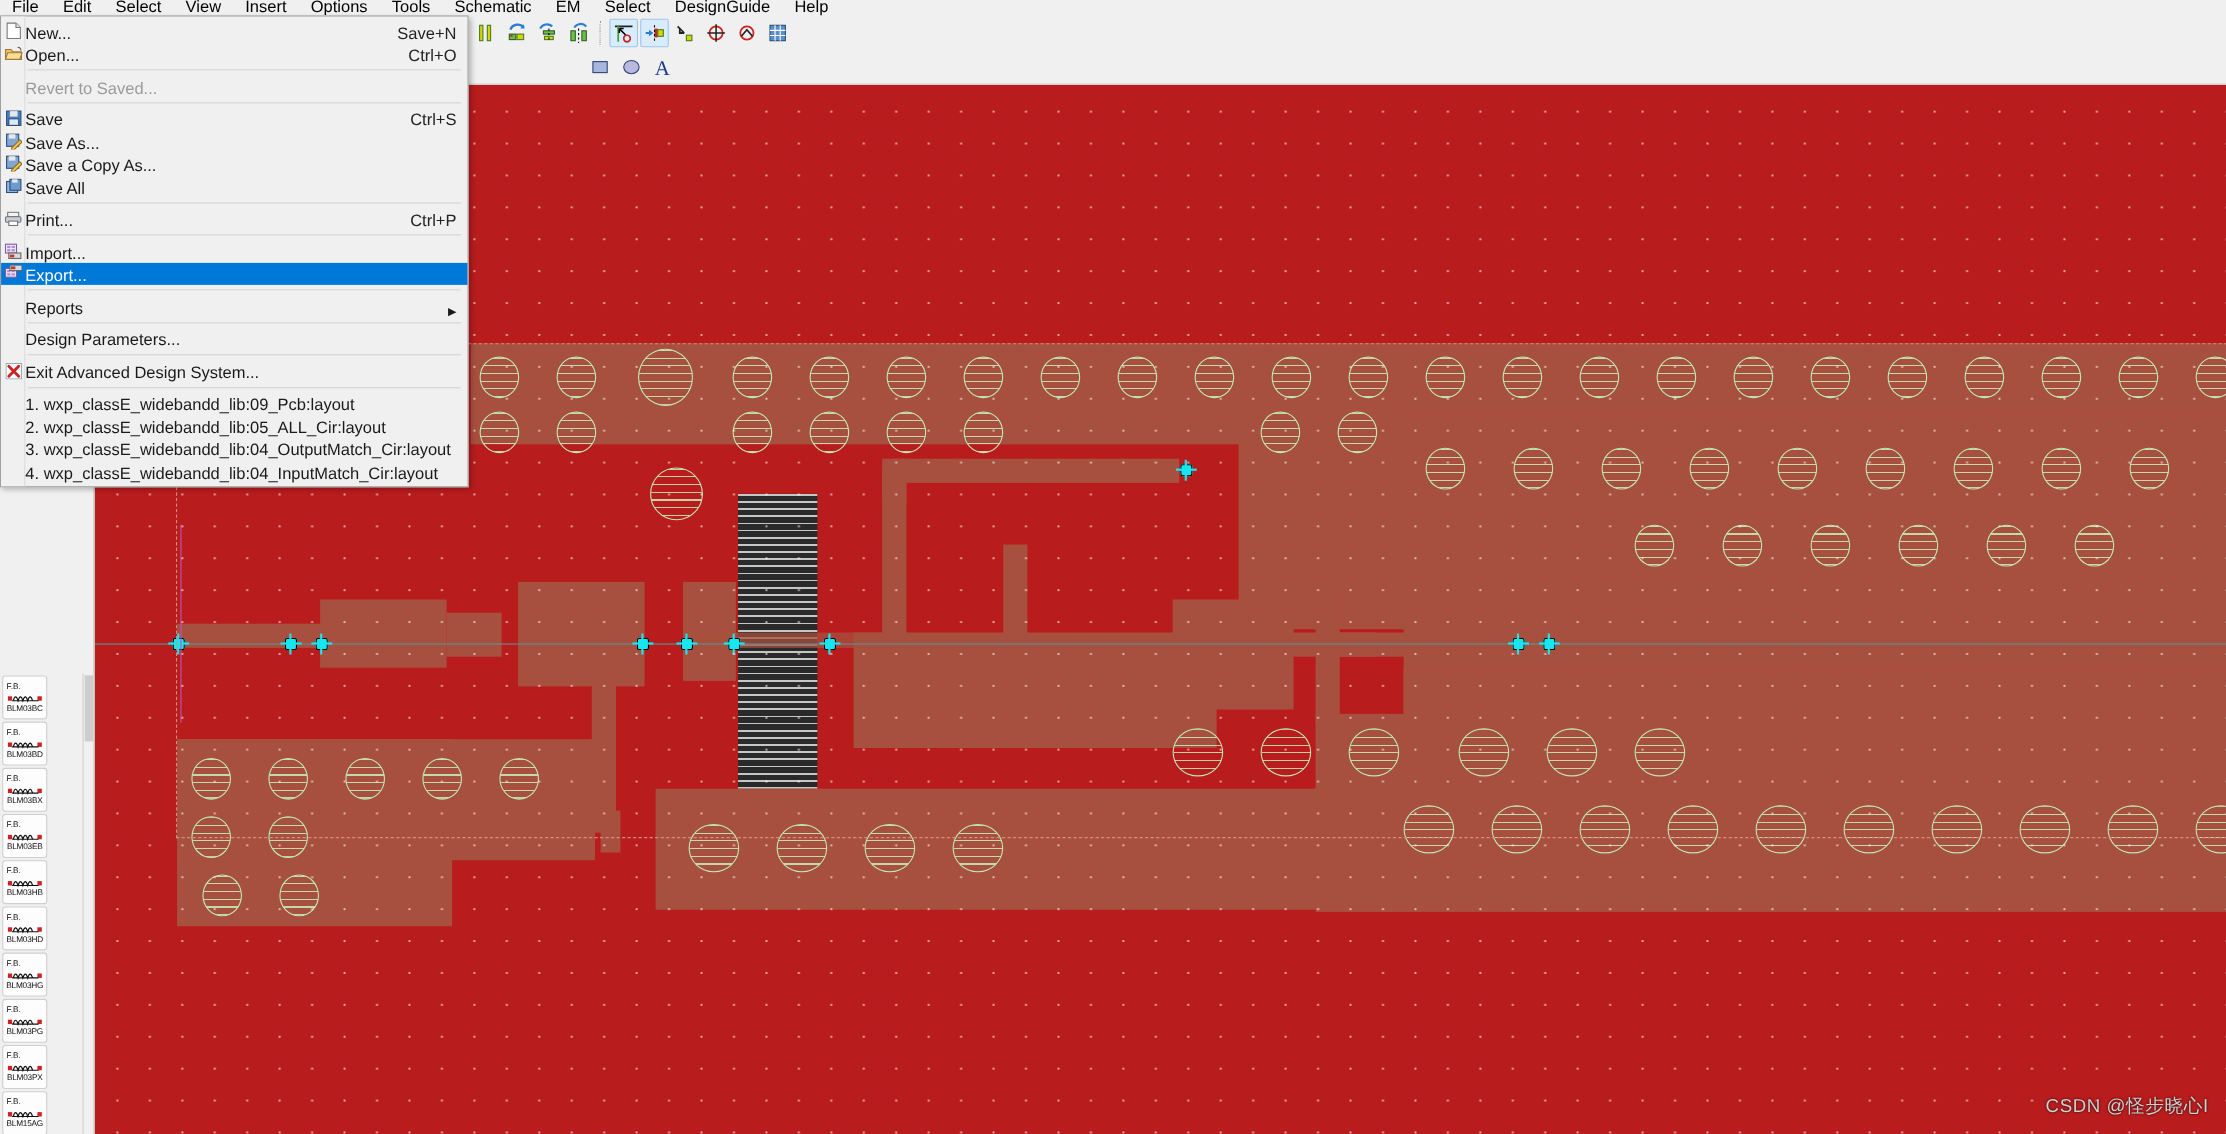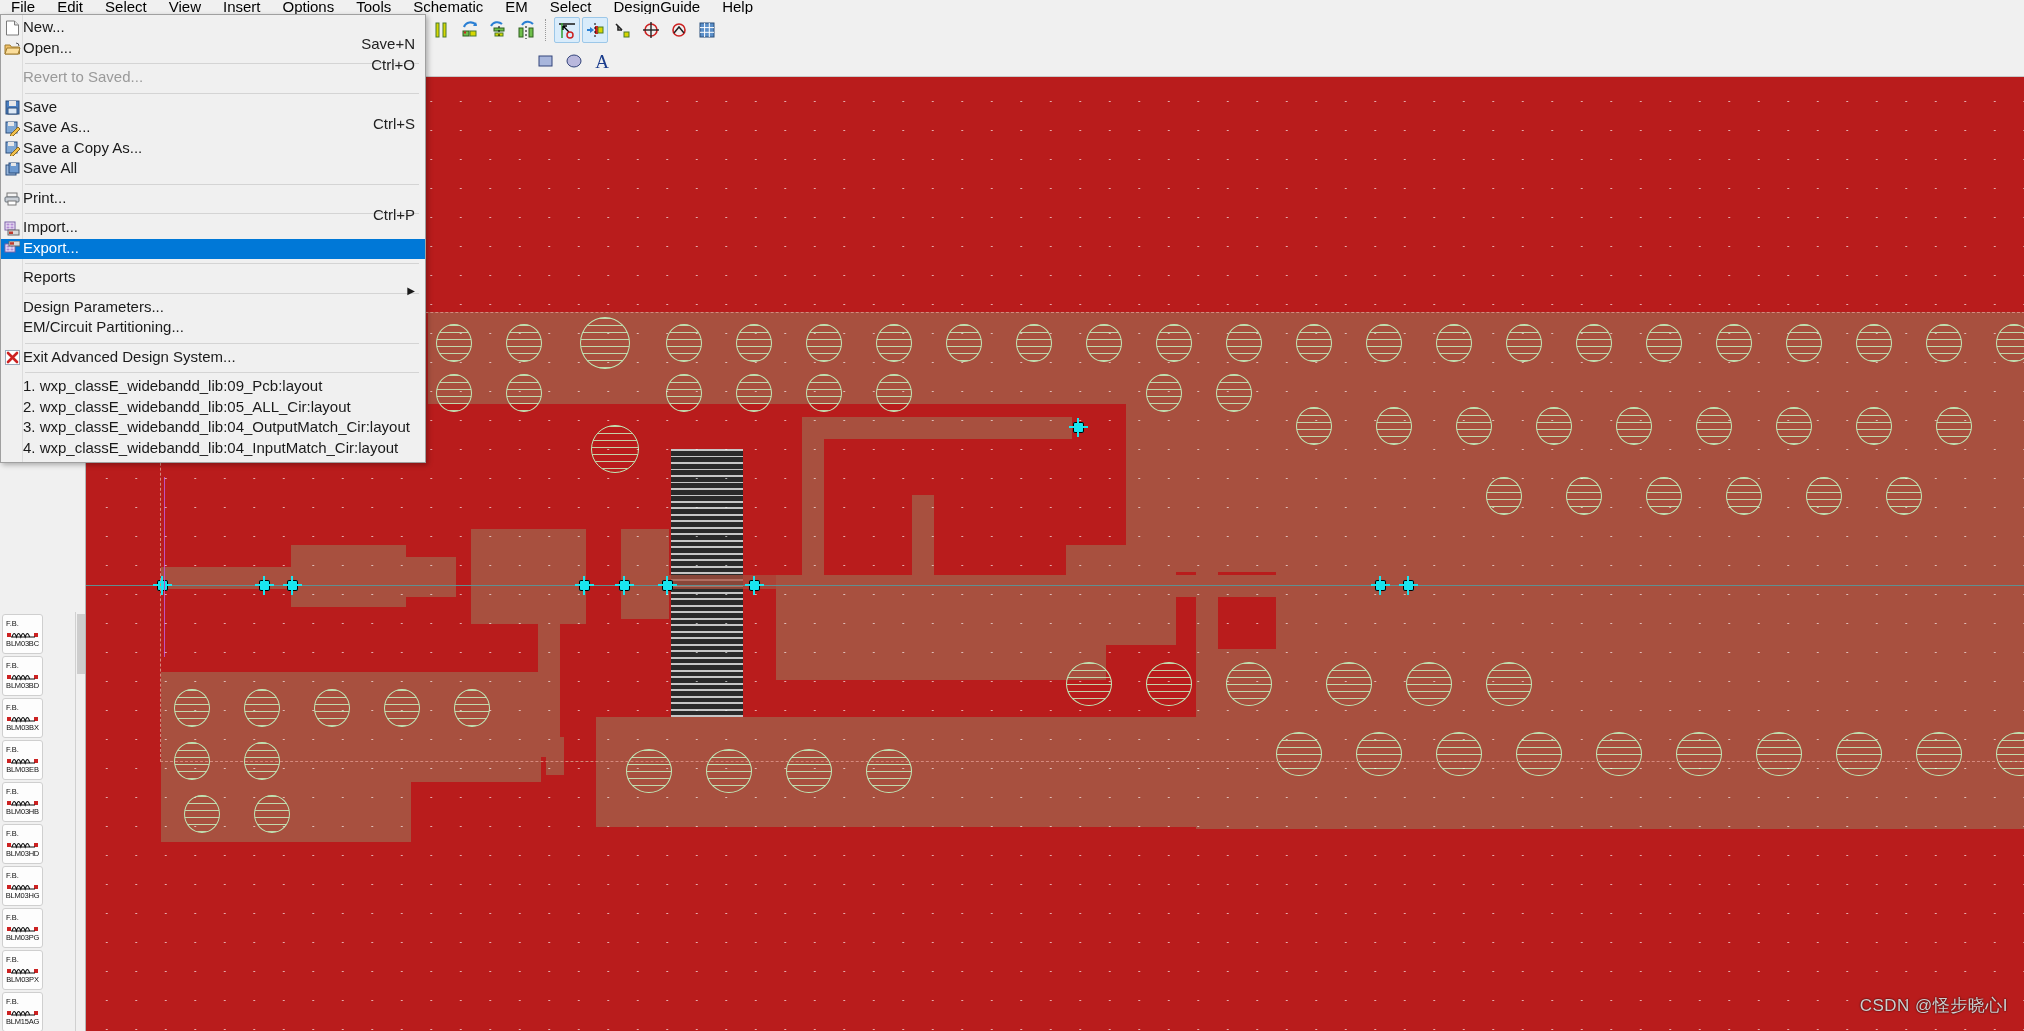--- a/index.html
+++ b/index.html
@@ -44,24 +44,23 @@
     background:#f0f0f0; border:1px solid #a0a0a0;
     box-shadow:2px 2px 5px rgba(0,0,0,.28);
     z-index:60; padding:3px 0 3px 0;
     font-size:15px; color:#1a1a1a;
   }
   .menu .gutter{
     position:absolute; left:0; top:0; bottom:0; width:22px;
     background:#f0f0f0; border-right:1px solid #dcdcdc;
   }
   .mrow{
-    position:relative; display:flex; align-items:flex-start;
+    position:relative; display:flex; align-items:flex-end;
     height:20.5px; padding:0 10px 0 22px; white-space:nowrap; cursor:default;
     z-index:2;
-    flex-direction:column;
   }
   .mrow .lbl{ flex:0 0 auto; }
   .mrow .acc{ margin-left:auto; color:#222; padding-left:40px;}
   .mrow.sel{ background:#0078d7; color:#fff; }
   .mrow.sel .acc{ color:#fff;}
   .mrow.dis{ color:#9a9a9a; }
   .mrow .sub{ margin-left:auto; font-size:10px; }
   .msep{ height:1px; background:#d4d4d4; margin:4px 6px 4px 24px; }
   .micon{
     position:absolute; left:1px; top:50%; transform:translateY(-50%);
@@ -677,23 +676,20 @@
     <div class="mrow">
       <span class="lbl">Reports</span>
       <span class="sub">▶</span>
     </div>
 
     <div class="msep"></div>
 
     <div class="mrow">
       <span class="lbl">Design Parameters...</span>
     </div>
-    <div class="mrow">
-      <span class="lbl">EM/Circuit Partitioning...</span>
-    </div>
 
     <div class="msep"></div>
 
     <div class="mrow">
       <span class="micon">
         <svg width="15" height="15" viewBox="0 0 15 15">
             <rect x="0.5" y="0.5" width="14" height="14" fill="#fff" stroke="#9ab"></rect>
             <path d="M3 3 L12 12 M12 3 L3 12" stroke="#cc2222" stroke-width="2.6" stroke-linecap="round"></path>
           </svg>
       </span>

